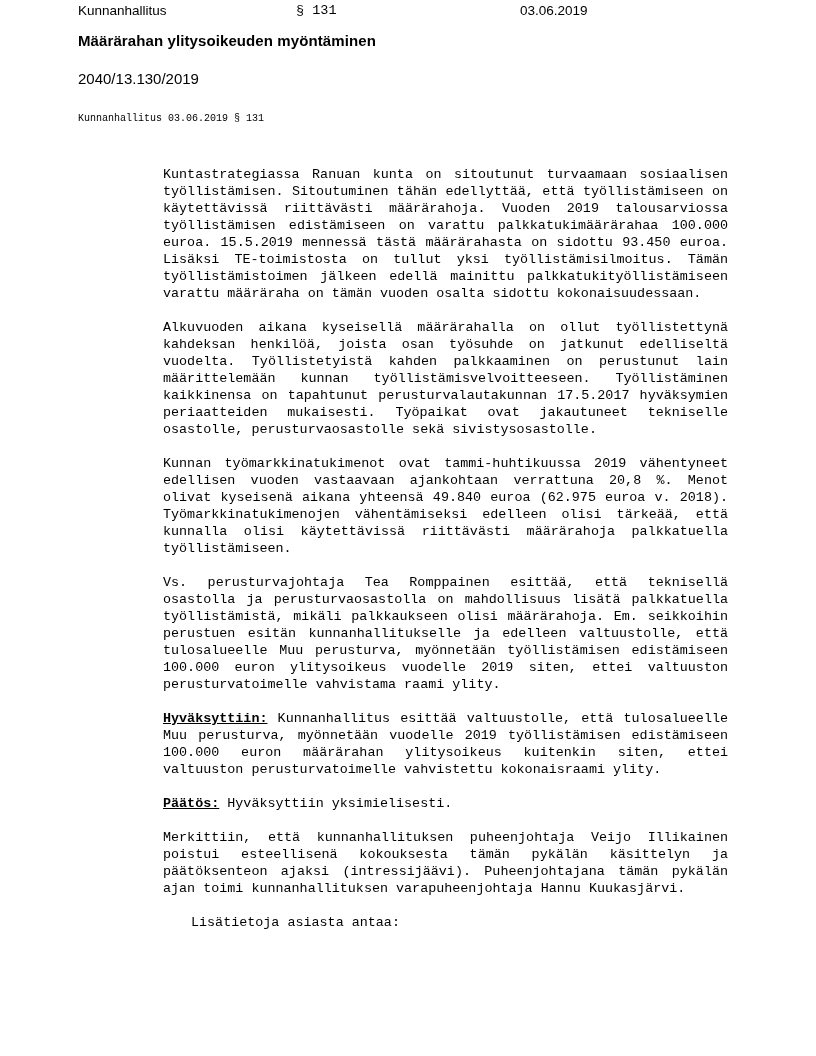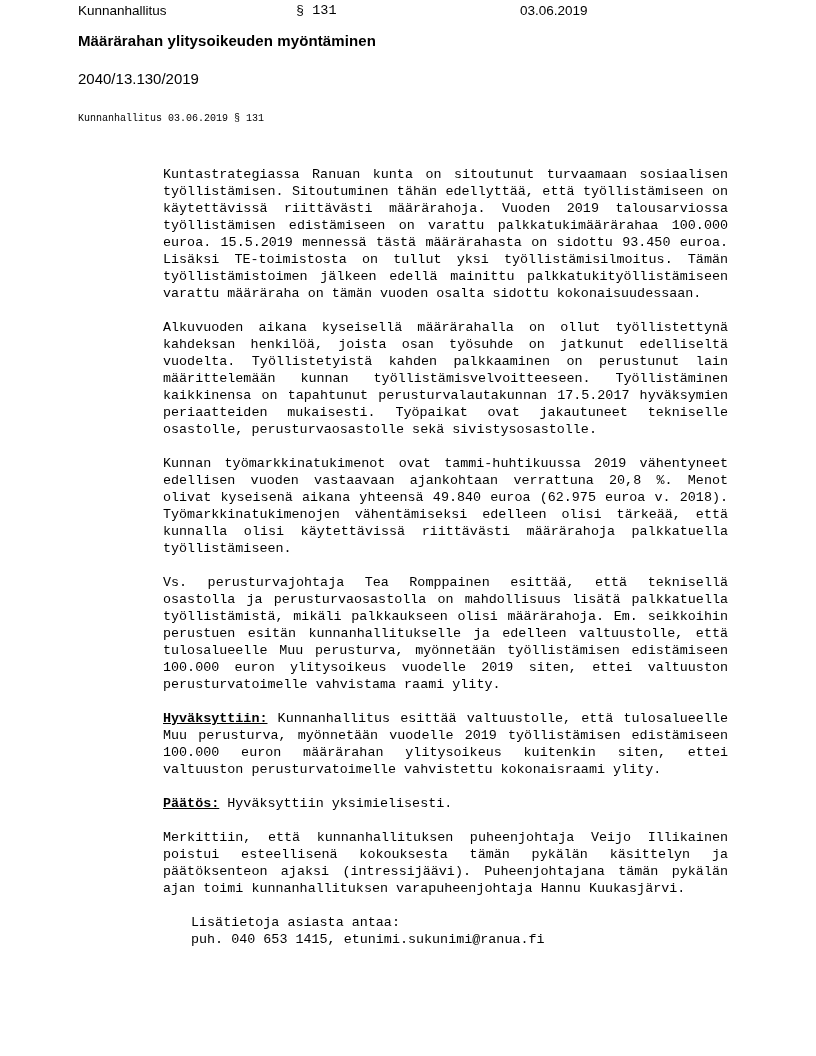--- a/index.html
+++ b/index.html
@@ -128,17 +128,16 @@
     <p class="para">Vs. perusturvajohtaja Tea Romppainen esittää, että teknisellä osastolla ja perusturvaosastolla on mahdollisuus lisätä palkkatuella työllistämistä, mikäli palkkaukseen olisi määrärahoja. Em. seikkoihin perustuen esitän kunnanhallitukselle ja edelleen valtuustolle, että tulosalueelle Muu perusturva, myönnetään työllistämisen edistämiseen 100.000 euron ylitysoikeus vuodelle 2019 siten, ettei valtuuston perusturvatoimelle vahvistama raami ylity.</p>
 
     <p class="para"><span class="lead">Hyväksyttiin:</span><span> Kunnanhallitus esittää valtuustolle, että tulosalueelle Muu perusturva, myönnetään vuodelle 2019 työllistämisen edistämiseen 100.000 euron määrärahan ylitysoikeus kuitenkin siten, ettei valtuuston perusturvatoimelle vahvistettu kokonaisraami ylity.</span></p>
 
     <p class="para nojust"><span class="lead">Päätös:</span><span> Hyväksyttiin yksimielisesti.</span></p>
 
     <p class="para">Merkittiin, että kunnanhallituksen puheenjohtaja Veijo Illikainen poistui esteellisenä kokouksesta tämän pykälän käsittelyn ja päätöksenteon ajaksi (intressijäävi). Puheenjohtajana tämän pykälän ajan toimi kunnanhallituksen varapuheenjohtaja Hannu Kuukasjärvi.</p>
 
     <p class="para nojust">
       <span class="nowrap-line">Lisätietoja asiasta antaa:</span>
-      <span class="nowrap-line">puh. 040 653 1415, etunimi.sukunimi@ranua.fi</span>
     </p>
 
   </div>
 </div>
 
 </body></html>

